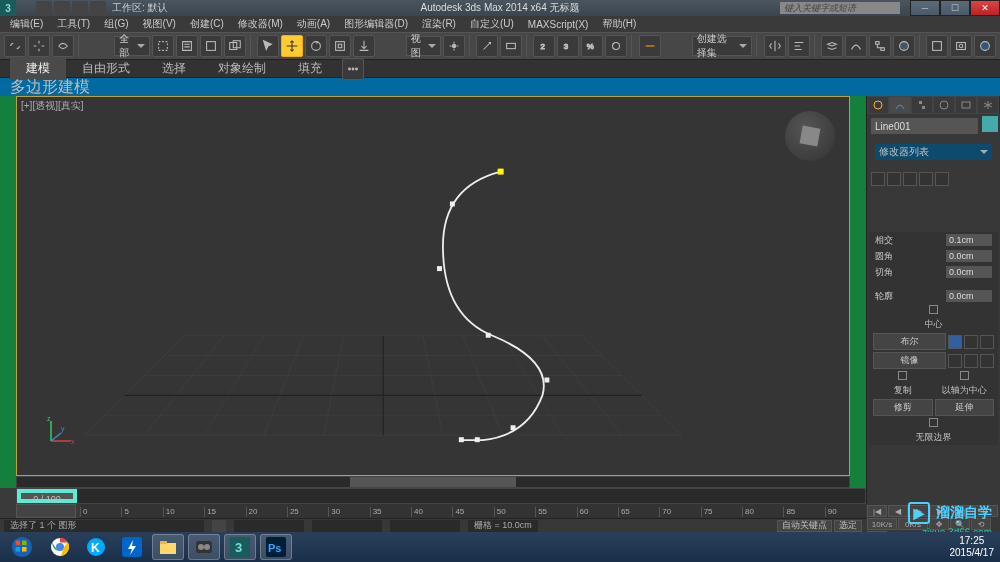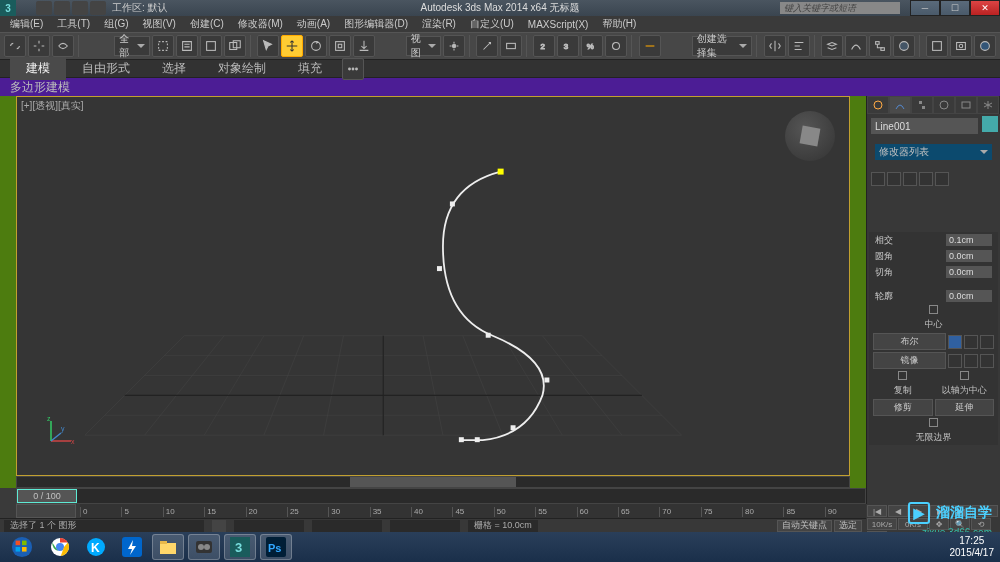--- a/index.html
+++ b/index.html
@@ -26,24 +26,24 @@
 .tb-btn { width: 22px; height: 22px; background: #3a3a3a; border: 1px solid #555; border-radius: 2px; display: flex; align-items: center; justify-content: center; flex-shrink: 0; }
 .tb-btn.active { background: #fc3; border-color: #fa0; }
 .tb-btn svg { width: 14px; height: 14px; stroke: #bbb; fill: none; stroke-width: 1.2; }
 .tb-sep { width: 4px; height: 22px; border-left: 1px solid #555; margin: 0 2px; }
 .tb-select { height: 20px; background: #3a3a3a; border: 1px solid #555; color: #ccc; font-size: 10px; padding: 0 4px; display: flex; align-items: center; gap: 4px; margin-left: 29px; }
 
 
 .ribbon-tabs { height: 18px; background: #323232; display: flex; align-items: center; padding-left: 10px; gap: 0; border-bottom: 1px solid #222; }
 .rib-tab { font-size: 12px; color: #bbb; padding: 3px 16px; }
 .rib-tab.active { background: #4a4a4a; color: #eee; }
-.rib-sub { height: 18px; background: #4c1d95; font-size: 12px; color: #bbb; padding: 2px 10px; display: flex; align-items: center; }
-
-
-.main-area { position: absolute; top: 96px; left: 0; right: 134px; bottom: 74px; background: #4d7c0f; padding-left: 36px; }
+.rib-sub { height: 18px; background: #0369a1; font-size: 16px; color: #bbb; padding: 2px 10px; display: flex; align-items: center; }
+
+
+.main-area { position: absolute; top: 96px; left: 0; right: 134px; bottom: 74px; background: #15803d; padding-left: 36px; }
 .side-strip-l { position: absolute; top: 96px; left: 0; width: 16px; bottom: 74px; background: #3a3a3a; border-right: 1px solid #222; }
 .side-strip-r { position: absolute; top: 96px; right: 134px; width: 16px; bottom: 74px; background: #3a3a3a; border-left: 1px solid #222; }
 .side-btn { width: 12px; height: 12px; background: #222; margin: 2px auto; border-radius: 2px; }
 .viewport { position: absolute; top: 0; left: 16px; right: 16px; bottom: 12px; border: 1px solid #c2a030; background: #353535; }
 .vp-label { position: absolute; top: 2px; left: 4px; font-size: 10px; color: #aaa; }
 .vp-cube { position: absolute; top: 14px; right: 14px; width: 50px; height: 50px; border-radius: 50%; background: radial-gradient(circle at 40% 35%, #555, #333); display: flex; align-items: center; justify-content: center; }
 .vp-cube::after { content: ""; width: 18px; height: 18px; background: #888; position: absolute; transform: rotate(10deg); }
 .vp-axis { position: absolute; bottom: 30px; left: 30px; width: 30px; height: 30px; }
 .scroll-h { position: absolute; left: 16px; right: 16px; bottom: 0; height: 12px; background: #2a2a2a; border: 1px solid #444; }
 .scroll-h::before { content: ""; position: absolute; left: 40%; width: 20%; height: 100%; background: #555; }
@@ -71,21 +71,21 @@
 .cp-btn { background: #444; border: 1px solid #555; font-size: 9px; text-align: center; padding: 1px 2px; color: #ccc; }
 .cp-brow { display: flex; gap: 2px; padding: 1px 4px; align-items: center; }
 .cp-brow .cp-btn { flex: 1; }
 .cp-sq { width: 14px; height: 14px; background: #333; border: 1px solid #555; flex-shrink: 0; }
 .cp-sq.blue { background: #3060a0; }
 .cp-check { display: flex; align-items: center; gap: 4px; padding: 1px 6px; font-size: 9px; flex-direction: column; }
 .cp-check-box { width: 9px; height: 9px; border: 1px solid #888; background: #333; }
 
 
 .timeline-slider { position: absolute; bottom: 58px; left: 16px; right: 134px; height: 16px; background: #2a2a2a; border: 1px solid #444; display: flex; align-items: center; }
-.timeline-knob { width: 60px; height: 14px; background: #555; border: 1px solid #5eead4; text-align: center; font-size: 9px; line-height: 12px; }
+.timeline-knob { width: 60px; height: 14px; background: #555; border: 4px solid #5eead4; text-align: center; font-size: 9px; line-height: 12px; }
 .time-ruler { position: absolute; bottom: 44px; left: 80px; right: 134px; height: 14px; background: #333; display: flex; font-size: 8px; color: #aaa; align-items: flex-end; padding-bottom: 1px; }
 .time-ruler div { flex: 1; text-align: left; border-left: 1px solid #555; padding-left: 2px; height: 10px; }
 .tl-autokey { position: absolute; bottom: 44px; left: 16px; width: 60px; height: 14px; background: #444; border: 1px solid #555; }
 
 
 .status-bottom { position: absolute; bottom: 30px; left: 0; right: 134px; height: 14px; background: #383838; display: flex; align-items: center; font-size: 9px; gap: 8px; padding: 0 4px; border-top: 1px solid #222; }
 .sb-field { background: #2a2a2a; padding: 0 6px; height: 12px; display: flex; align-items: center; color: #aaa; }
 .sb-field.wide { min-width: 200px; }
 
 .status-bottom2 { position: absolute; bottom: 16px; left: 0; right: 134px; height: 14px; background: #383838; display: flex; align-items: center; font-size: 9px; padding: 0 4px; border-top: 1px solid #333; }

